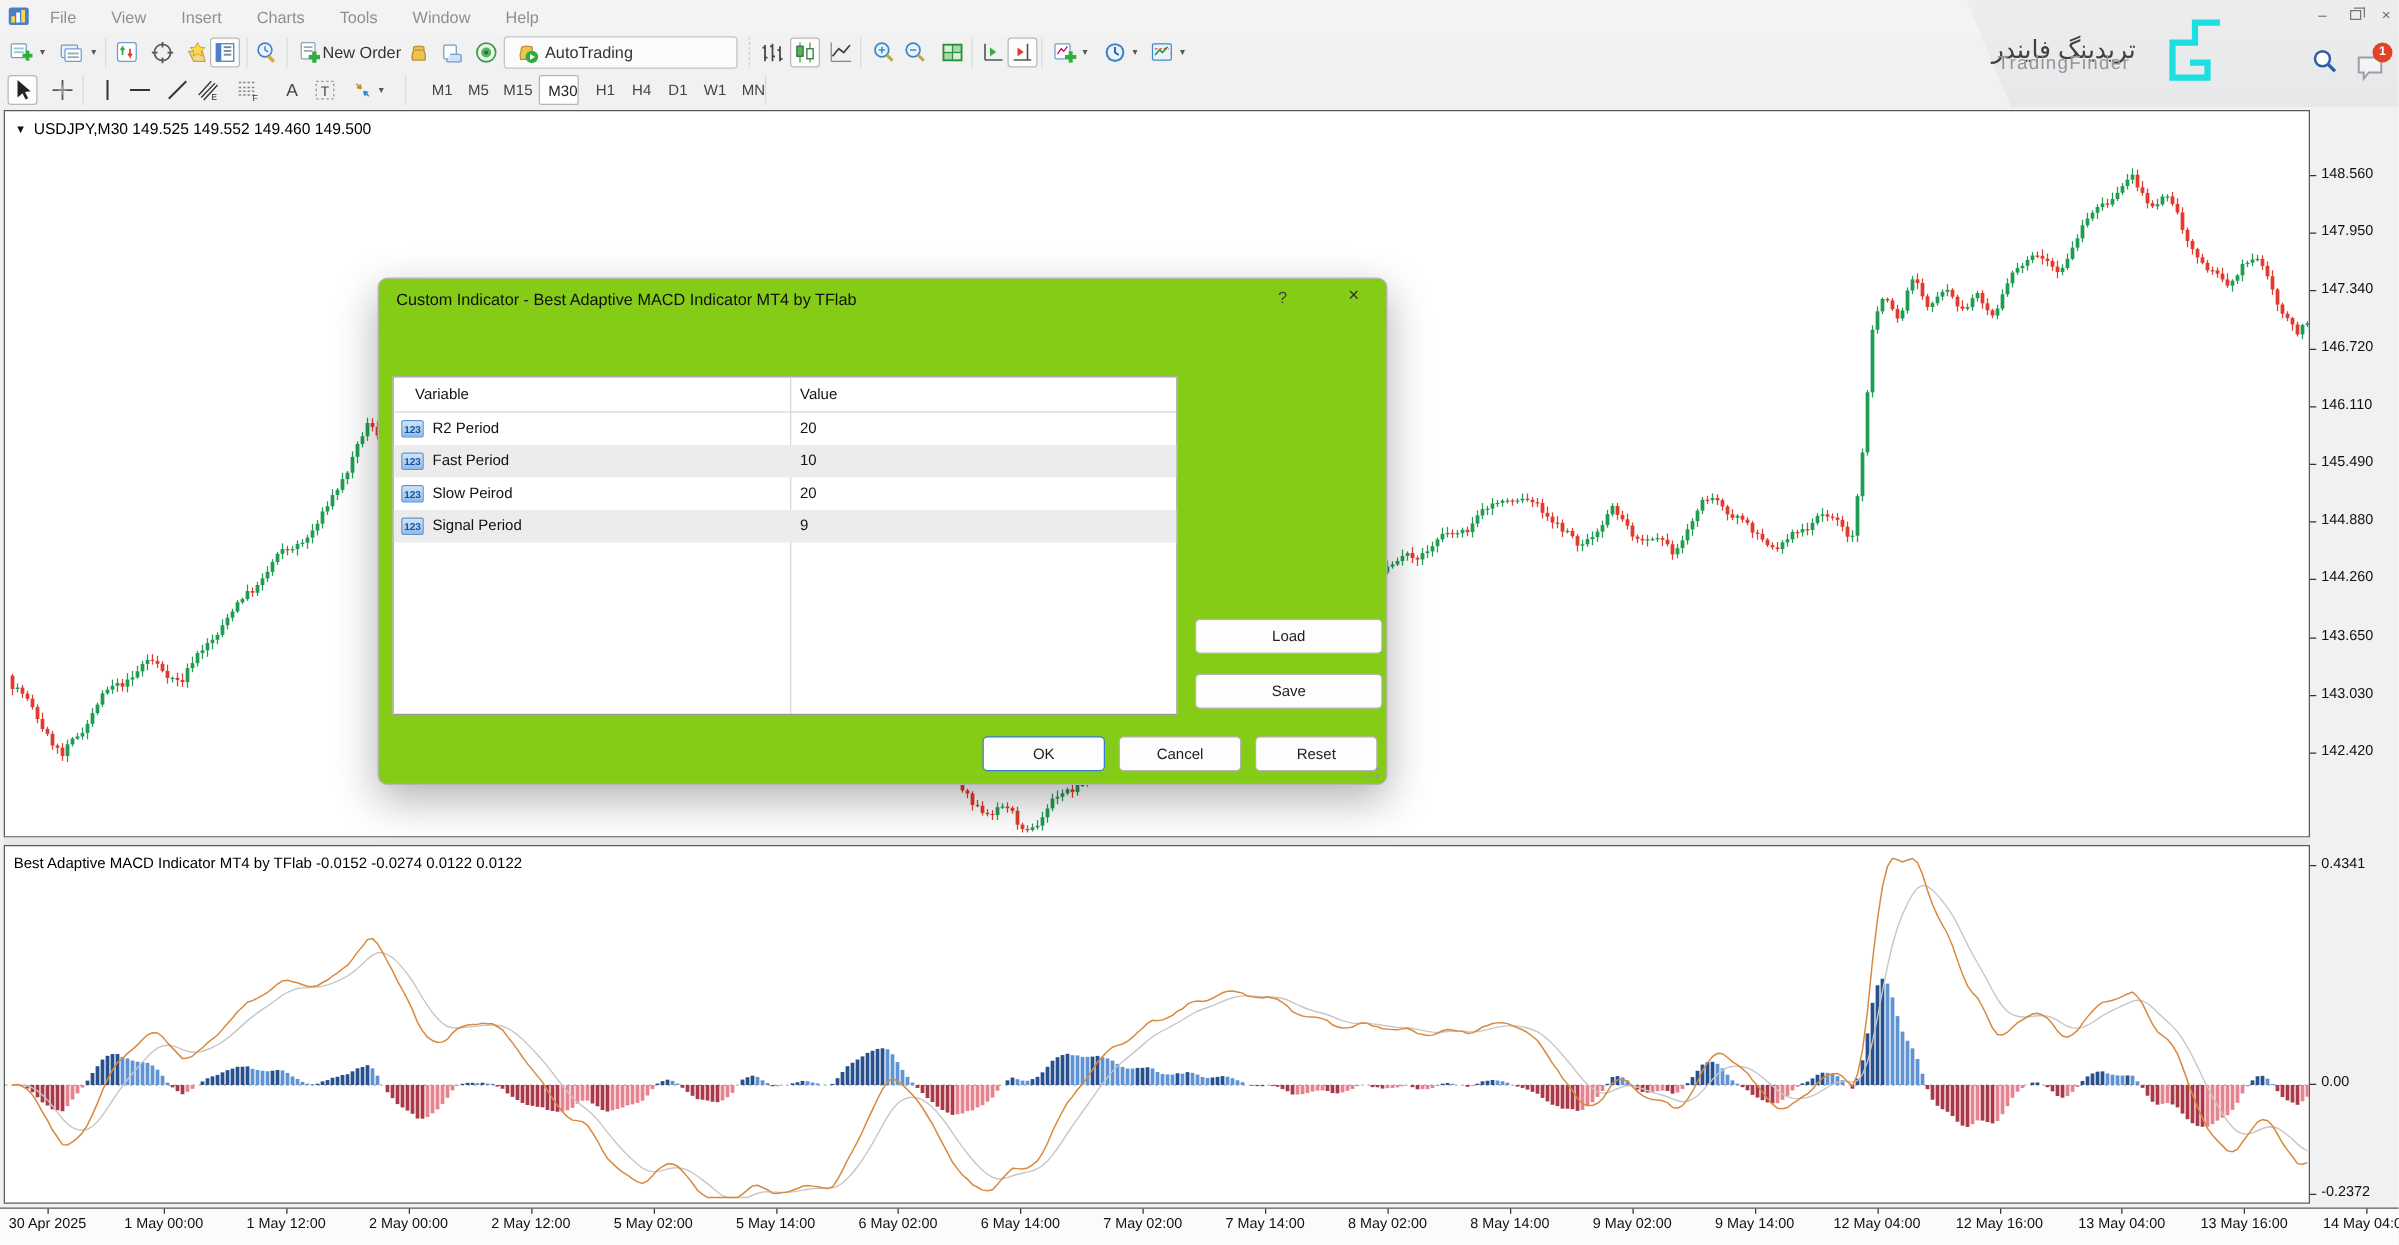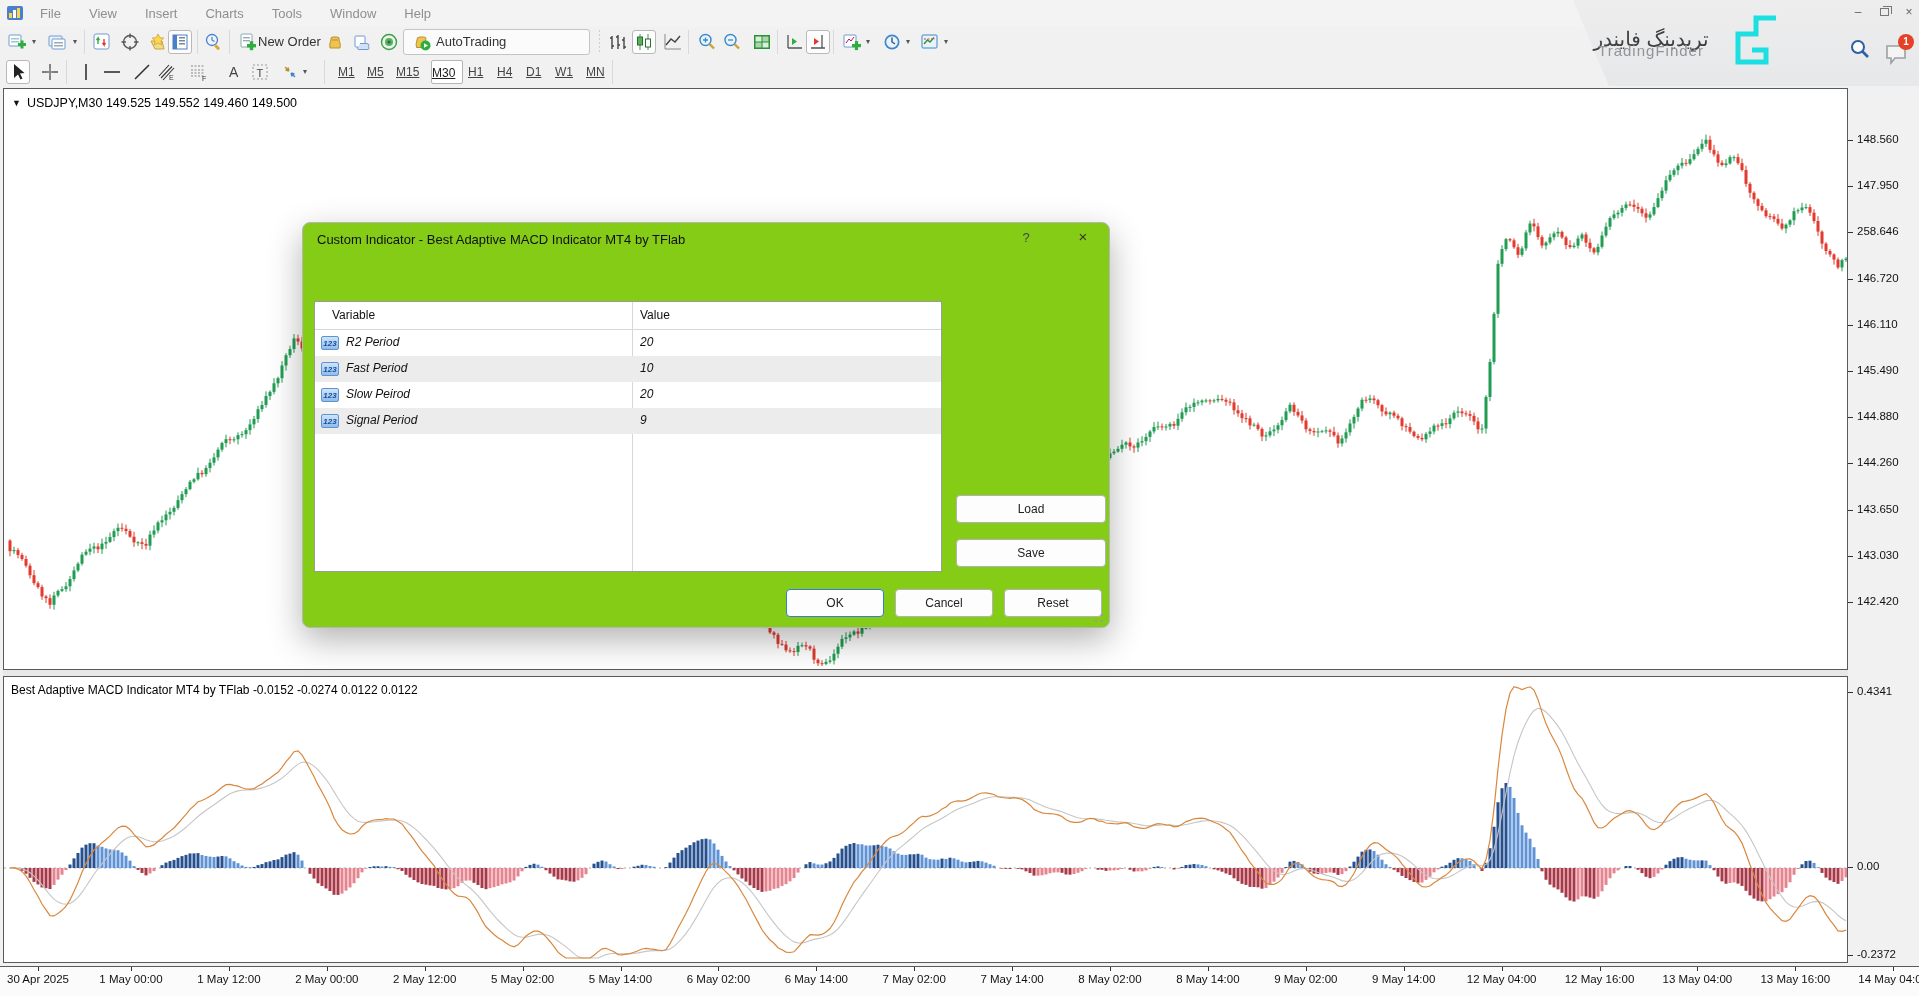--- a/index.html
+++ b/index.html
@@ -16,21 +16,21 @@
   .tbar1 { position:absolute; left:0; top:27px; width:1540px; height:30px; }
   .tbar2 { position:absolute; left:0; top:57px; width:1540px; height:30px; }
   .tbar1 > *, .tbar2 > * { position:absolute; top:3px; }
   .tbtn { width:24px; height:24px; display:flex; align-items:center; justify-content:center; border-radius:3px; }
   .tbtn.sel { border:1px solid #b9b9b9; background:#fdfdfd; }
   .vsep { width:1px; height:24px; background:#d9d9d9; }
   .vsep.dot { background:repeating-linear-gradient(#cfcfcf 0 2px, transparent 2px 4px); }
   .caret { font-size:8px; color:#555; width:10px; text-align:center; line-height:24px; }
   .tlabel { font-size:13px; color:#333; line-height:24px; white-space:nowrap; }
   .framebtn { display:flex; align-items:center; gap:4px; border:1px solid #c4c4c4; border-radius:3px; background:#fbfbfb; padding:0 8px; height:26px; top:2px; }
-  .tfbtn { font-size:12px; color:#444; text-align:left; line-height:24px; height:24px; border-radius:2px;text-decoration:underline; }
+  .tfbtn { font-size:12px; color:#444; text-align:right; line-height:24px; height:24px; border-radius:2px; }
   .tfbtn.active { border:1px solid #b5b5b5; background:#fff; color:#222; }
 
   
   .brandpanel { position:absolute; left:1545px; top:0; width:374px; height:86px; background:linear-gradient(180deg,#ededee,#e7e8e9); clip-path:polygon(28px 0, 100% 0, 100% 100%, 64px 100%); }
   .brand-fa { position:absolute; left:1582px; top:16px; width:138px; text-align:center; font-size:20px; color:#404040;margin-top:11px; }
   .brand-en { position:absolute; left:1576px; top:42px; width:150px; text-align:center; font-size:15px; letter-spacing:1px; color:#90959a; }
   .winctl { position:absolute; top:4px; width:22px; height:16px; text-align:center; font-size:12px; color:#666; line-height:16px; }
   .restore-box { position:absolute; top:8px; width:9px; height:8px; border:1px solid #777; background:transparent; }
   .restore-box::before { content:""; position:absolute; left:2px; top:-3px; width:8px; height:7px; border:1px solid #777; border-bottom:none; border-left:none; }
   .badge { position:absolute; left:1898px; top:34px; width:16px; height:16px; border-radius:50%; background:#e44127; color:#fff; font-size:10px; font-weight:bold; text-align:center; line-height:16px; }
@@ -54,21 +54,21 @@
   .dlg-title { position:absolute; left:14px; top:9px; font-size:13px; color:#111; }
   .dlg-help { position:absolute; left:712px; top:7px; width:22px; height:20px; text-align:center; font-size:13px; color:#444; }
   .dlg-close { position:absolute; left:768px; top:5px; width:24px; height:22px; text-align:center; font-size:15px; color:#333; }
   .tabstrip { position:absolute; left:14px; top:44px; width:780px; height:25px; border-bottom:1px solid #cfcfcf; display:flex; align-items:flex-end; }
   .tab { font-size:12px; color:#222; padding:4px 9px 5px; margin-right:1px; border:1px solid transparent; border-bottom:none; }
   .tab.active { background:#fdfdfd; border-color:#cfcfcf; border-radius:3px 3px 0 0; padding-top:5px; }
   .ptable { position:absolute; left:11px; top:78px; width:628px; height:271px; background:#fff; border:1px solid #9a9a9a; }
   .ptable .coldiv { position:absolute; left:317px; top:0; width:1px; height:100%; background:#d7d7d7; }
   .ptable .hdr { position:absolute; top:0; height:27px; line-height:27px; font-size:12px; color:#111; }
   .ptable .hline { position:absolute; left:0; top:27px; width:100%; height:1px; background:#d7d7d7; }
-  .prow { position:absolute; left:0; width:100%; height:26px;font-style:italic; }
+  .prow { position:absolute; left:0; width:100%; height:26px; }
   .prow.alt { background:#ececec; }
   .prow .nm { position:absolute; left:31px; top:5px; font-size:12px; color:#111; }
   .prow .val { position:absolute; left:325px; top:5px; font-size:12px; color:#111; }
   .ico123 { position:absolute; left:6px; top:6px; width:18px; height:14px; background:linear-gradient(180deg,#cfe5fa,#8fbced); border:1px solid #5e93cf; border-radius:2px; color:#164f9a; font-size:8px; font-weight:bold; text-align:center; line-height:13px; }
   .dbtn { position:absolute; width:150px; height:28px; background:#fdfdfd; border:1px solid #b3b3b3; border-radius:4px; font-size:12px; color:#222; text-align:center; line-height:26px; }
   .dbtn.small { width:98px; }
   .dbtn.primary { border:1.5px solid #3a7bd5; }
   .grip { position:absolute; right:5px; bottom:4px; width:10px; height:10px; background:
       radial-gradient(circle at 8px 2px,#9a9a9a 1px,transparent 1.3px),
       radial-gradient(circle at 8px 8px,#9a9a9a 1px,transparent 1.3px),
@@ -1758,21 +1758,21 @@
       </svg>
     <div class="ind-title">Best Adaptive MACD Indicator MT4 by TFlab -0.0152 -0.0274 0.0122 0.0122</div>
   </div>
 
   <div class="right-axis" id="right-axis">
       <div class="ax-tick" style="top: 52px;"></div>
       <div class="ax-label" style="top: 45px;">148.560</div>
       <div class="ax-tick" style="top: 98.2px;"></div>
       <div class="ax-label" style="top: 91.2px;">147.950</div>
       <div class="ax-tick" style="top: 144.4px;"></div>
-      <div class="ax-label" style="top: 137.4px;">258.646</div>
+      <div class="ax-label" style="top: 137.4px;">147.340</div>
       <div class="ax-tick" style="top: 190.6px;"></div>
       <div class="ax-label" style="top: 183.6px;">146.720</div>
       <div class="ax-tick" style="top: 236.8px;"></div>
       <div class="ax-label" style="top: 229.8px;">146.110</div>
       <div class="ax-tick" style="top: 283px;"></div>
       <div class="ax-label" style="top: 276px;">145.490</div>
       <div class="ax-tick" style="top: 329.2px;"></div>
       <div class="ax-label" style="top: 322.2px;">144.880</div>
       <div class="ax-tick" style="top: 375.4px;"></div>
       <div class="ax-label" style="top: 368.4px;">144.260</div>

